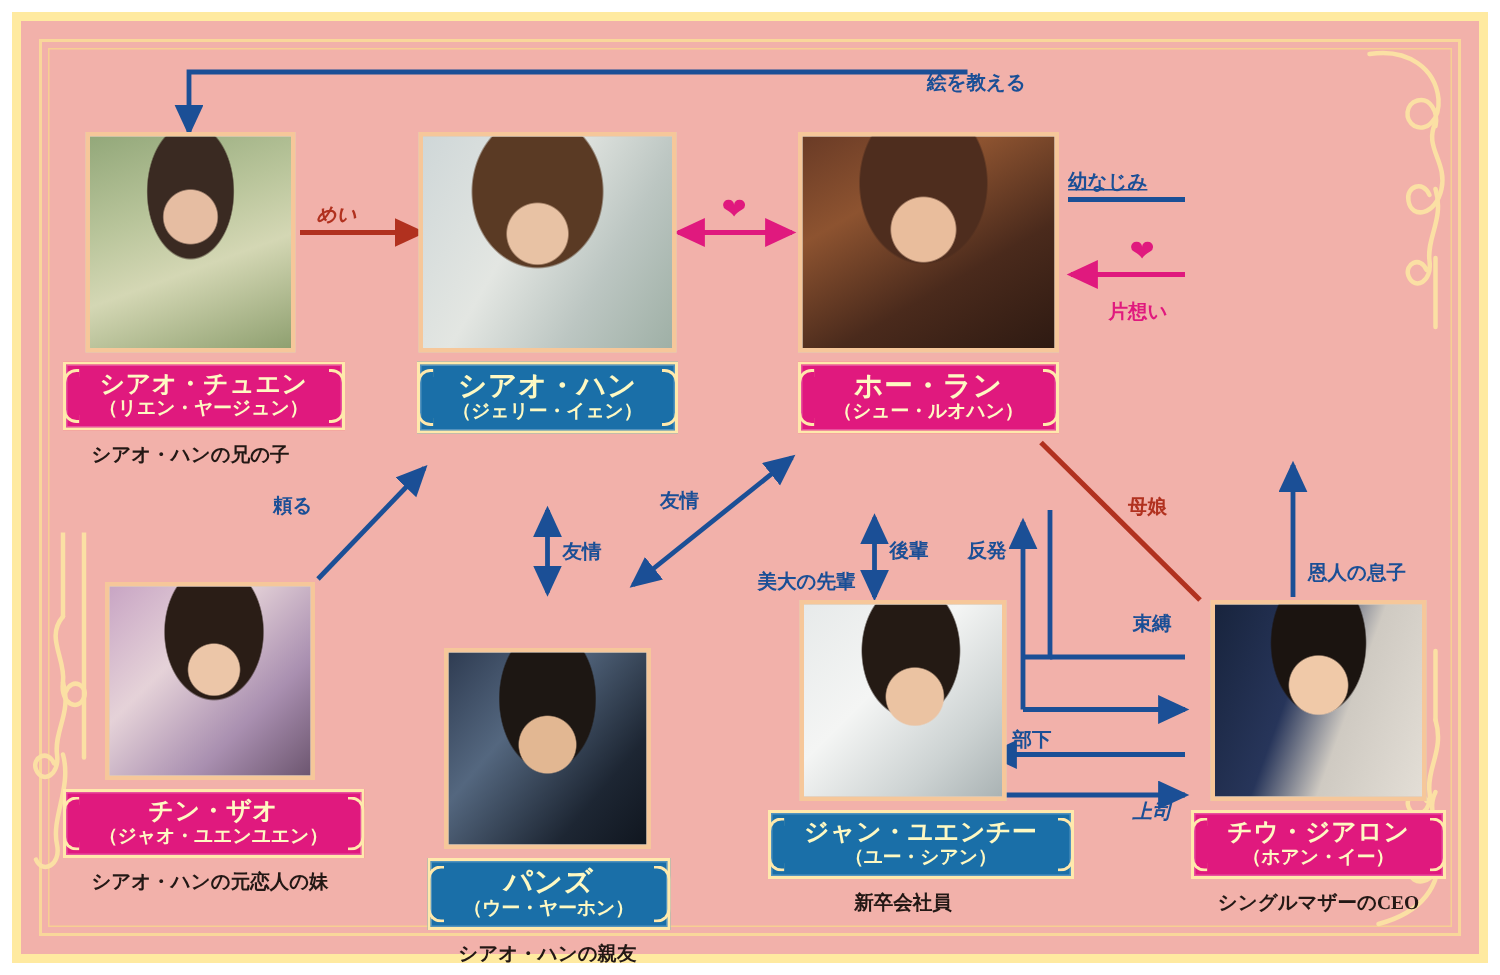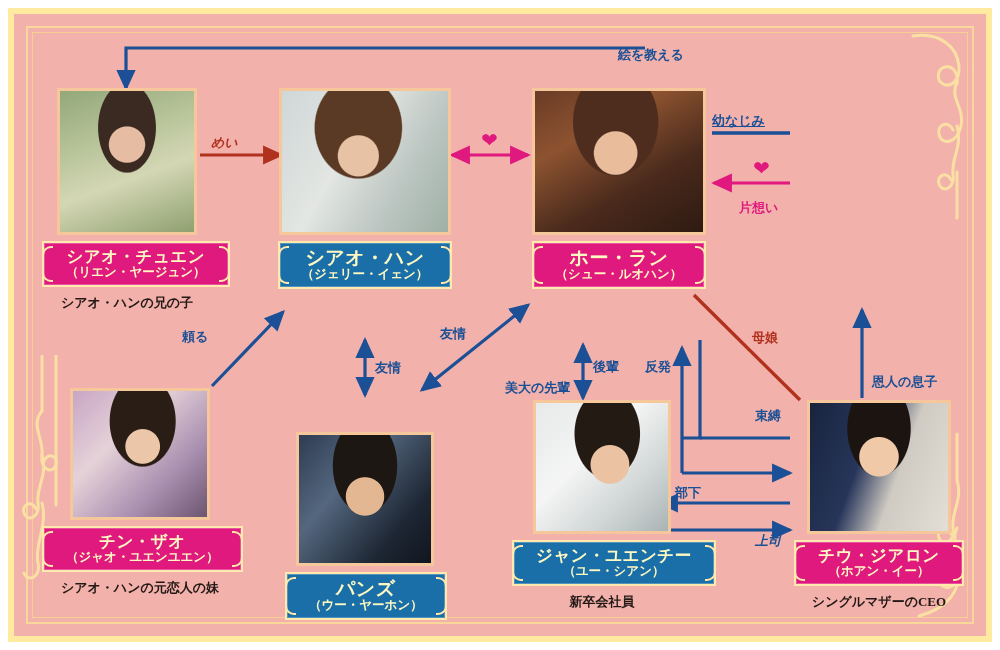--- a/index.html
+++ b/index.html
@@ -257,20 +257,21 @@
         radial-gradient(circle at 50% 48%, #e2b792 0 20%, rgba(0,0,0,0) 21%),
         radial-gradient(ellipse at 50% 24%, #1d1713 0 34%, rgba(0,0,0,0) 35%),
         linear-gradient(130deg,#2f3c52 0%,#54677f 35%,#1d2633 75%,#10161f 100%);"></div>
     </div>
     <div class="plate-wrap">
       <div class="plate blue">
         <div class="p-name">パンズ</div>
         <div class="p-actor">（ウー・ヤーホン）</div>
       </div>
     </div>
+    <div class="p-role">シアオ・ハンの親友</div>
   </div>
 
   <div class="card" style="left:512px;top:400px;width:180px;">
     <div class="photo" style="width:138px;height:134px;margin:0 auto;">
       <div class="ph-img" style="background:
         radial-gradient(circle at 56% 48%, #ebc3a2 0 19%, rgba(0,0,0,0) 20%),
         radial-gradient(ellipse at 54% 24%, #241a14 0 32%, rgba(0,0,0,0) 33%),
         linear-gradient(135deg,#e7eaea 0%,#f4f5f4 40%,#ccd2d2 75%,#aab3b4 100%);"></div>
     </div>
     <div class="plate-wrap">

